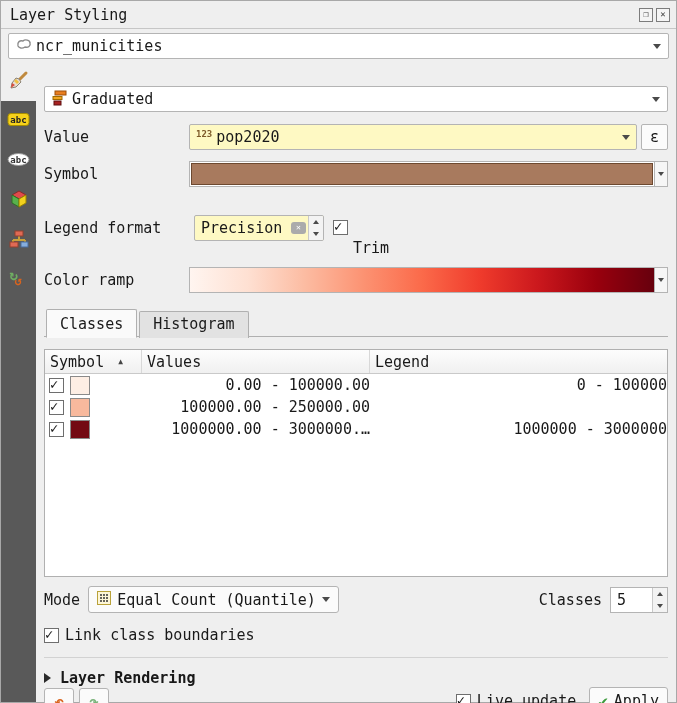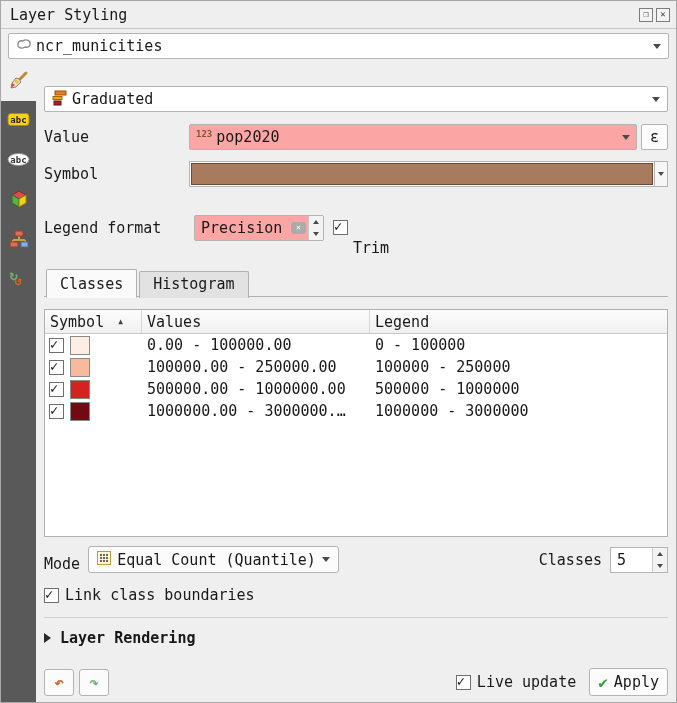--- a/index.html
+++ b/index.html
@@ -25,21 +25,21 @@
   .combo .arrow-down { margin-left:auto; }
   
   .main { flex:1; display:flex; min-height:0; }
   .sidebar { width:35px; flex:none; background:#595959; display:flex; flex-direction:column; align-items:stretch; }
   .side-item { height:40px; display:grid; place-items:center; }
   .side-item.sel { background:#efefef; height:39px; }
   .content { flex:1; min-width:0; display:flex; flex-direction:column; padding:7px 8px 6px 8px; }
   
   .frow { display:flex; align-items:center; flex:none; margin-bottom:11px; }
   .flabel { width:145px; flex:none; }
-  .field { background:#fca5a5; border:1px solid #b4b4b4; border-radius:2px; height:26px; display:flex; align-items:center; padding:0 6px; }
+  .field { background:#fef9c3; border:1px solid #b4b4b4; border-radius:2px; height:26px; display:flex; align-items:center; padding:0 6px; }
   .grow { flex:1; min-width:0; }
   .num123 { font-size:9px; font-weight:bold; color:#7d5a28; margin-right:4px; margin-top:-6px; }
   .sq-btn { width:27px; height:26px; flex:none; margin-left:4px; background:#fbfbfb; border:1px solid #b4b4b4; border-radius:2px; display:grid; place-items:center; font-size:15px; }
   .symbol-wrap { flex:1; height:26px; background:#fff; border:1px solid #b4b4b4; padding:1px; }
   .symbol-fill { width:100%; height:100%; border:1px solid #6d4930; }
   .drop-strip { width:13px; height:26px; flex:none; background:#f6f6f6; border:1px solid #b4b4b4; border-left:none; display:grid; place-items:center; }
   .drop-strip .arrow-down { border-left-width:3px; border-right-width:3px; border-top-width:4px; }
   .legend-input { width:255px; flex:none; }
   .precision { width:130px; flex:none; margin-left:5px; padding-right:0; overflow:hidden; }
   .precision .ptext { flex:1; white-space:nowrap; overflow:hidden; }
@@ -55,26 +55,26 @@
   .tabs { flex:none; display:flex; gap:2px; padding-left:2px; border-bottom:1px solid #b0b0b0; margin-top:2px; }
   .tab { padding:4px 13px 4px 13px; border:1px solid #b0b0b0; border-bottom:none; border-radius:2px 2px 0 0; background:#e2e2e2; margin-bottom:0; position:relative; top:2px; padding-top:3px; }
   .tab.active { background:#fafafa; top:1px; margin-top:-1px; padding-top:5px; border-bottom:1px solid #fafafa; margin-bottom:-1px; }
   
   .table { flex:none; margin-top:12px; height:228px; background:#fff; border:1px solid #b0b0b0; display:flex; flex-direction:column; overflow:hidden; }
   .thead { flex:none; display:grid; grid-template-columns:97px 228px 1fr; height:24px; background:linear-gradient(#fdfdfd,#f0f0f0); border-bottom:1px solid #c9c9c9; align-items:center; }
   .thcell { padding-left:5px; height:100%; display:flex; align-items:center; border-right:1px solid #d8d8d8; }
   .thcell:last-child { border-right:none; }
   .sort-arrow { font-size:8px; color:#444; margin-left:14px; }
   .tbody { flex:1; }
-  .trow { display:grid; grid-template-columns:97px 228px 1fr; height:22px; align-items:center; }
+  .trow { display:grid; grid-template-columns:97px 228px 1fr; height:22px; align-items:center;text-align:right; }
   .tc1 { display:flex; align-items:center; gap:6px; padding-left:4px; }
   .swatch { width:20px; height:19px; border:1px solid #8a8a8a; }
   .tc2, .tc3 { padding-left:5px; white-space:nowrap; overflow:hidden; }
   
-  .mode-row { flex:none; display:flex; align-items:flex-end; margin-top:9px; }
+  .mode-row { flex:none; display:flex; align-items:center; margin-top:9px; }
   .btn { background:#fbfbfb; border:1px solid #b4b4b4; border-radius:3px; height:28px; display:inline-flex; align-items:center; padding:0 10px; gap:6px; }
   .mode-btn { height:27px; margin-left:8px; padding:0 8px; }
   .classes-spin { margin-left:auto; display:flex; align-items:center; }
   .spinbox { width:58px; height:26px; background:#fff; border:1px solid #b4b4b4; display:flex; align-items:center; margin-left:8px; }
   .spinbox .val { flex:1; padding-left:6px; }
   .actions-row { flex:none; display:flex; align-items:center; margin-top:8px; gap:6px; }
   .icon-btn { width:31px; height:26px; padding:0; justify-content:center; display:inline-flex; align-items:center; background:#fbfbfb; border:1px solid #b4b4b4; border-radius:3px; }
   .adv-btn { margin-left:auto; }
   .link-row { flex:none; display:flex; align-items:center; gap:6px; margin-top:13px; }
   .sep { flex:none; border:none; border-top:1px solid #d2d2d2; margin:13px 0 0 0; }
@@ -213,20 +213,27 @@
               </span>
             <span class="spin-half">
                 <span class="tri-dn"></span>
               </span>
           </span>
         </div>
         <span class="cb checked" style="margin-left:9px;"></span>
         <span style="margin-left:5px;margin-top:41px;">Trim</span>
       </div>
 
+      <div class="frow" style="margin-bottom:14px;">
+        <span class="flabel">Color ramp</span>
+        <div class="ramp" style="background: linear-gradient(to right, rgb(255, 245, 240), rgb(254, 224, 210), rgb(252, 187, 161), rgb(252, 146, 114), rgb(251, 106, 74), rgb(239, 59, 44), rgb(203, 24, 29), rgb(153, 0, 13), rgb(103, 0, 13));"></div>
+        <span class="drop-strip">
+            <span class="arrow-down"></span>
+          </span>
+      </div>
 
       <div class="tabs">
         <span class="tab active">Classes</span>
         <span class="tab">Histogram</span>
       </div>
 
       <div class="table">
         <div class="thead">
           <span class="thcell">
             <span>Symbol</span>
@@ -243,29 +250,20 @@
               </span>
               <span class="tc2">0.00 - 100000.00</span>
               <span class="tc3">0 - 100000</span>
             </div>
             <div class="trow">
               <span class="tc1">
                 <span class="cb checked"></span>
                 <span class="swatch" style="background:#f8b99d"></span>
               </span>
               <span class="tc2">100000.00 - 250000.00</span>
-              <span class="tc3">100000 - 250000</span>
-            </div>
-            <div class="trow">
-              <span class="tc1">
-                <span class="cb checked"></span>
-                <span class="swatch" style="background:#d52221"></span>
-              </span>
-              <span class="tc2">500000.00 - 1000000.00</span>
-              <span class="tc3">500000 - 1000000</span>
             </div>
             <div class="trow">
               <span class="tc1">
                 <span class="cb checked"></span>
                 <span class="swatch" style="background:#730a13"></span>
               </span>
               <span class="tc2">1000000.00 - 3000000.…</span>
               <span class="tc3">1000000 - 3000000</span>
             </div>
           </div>

